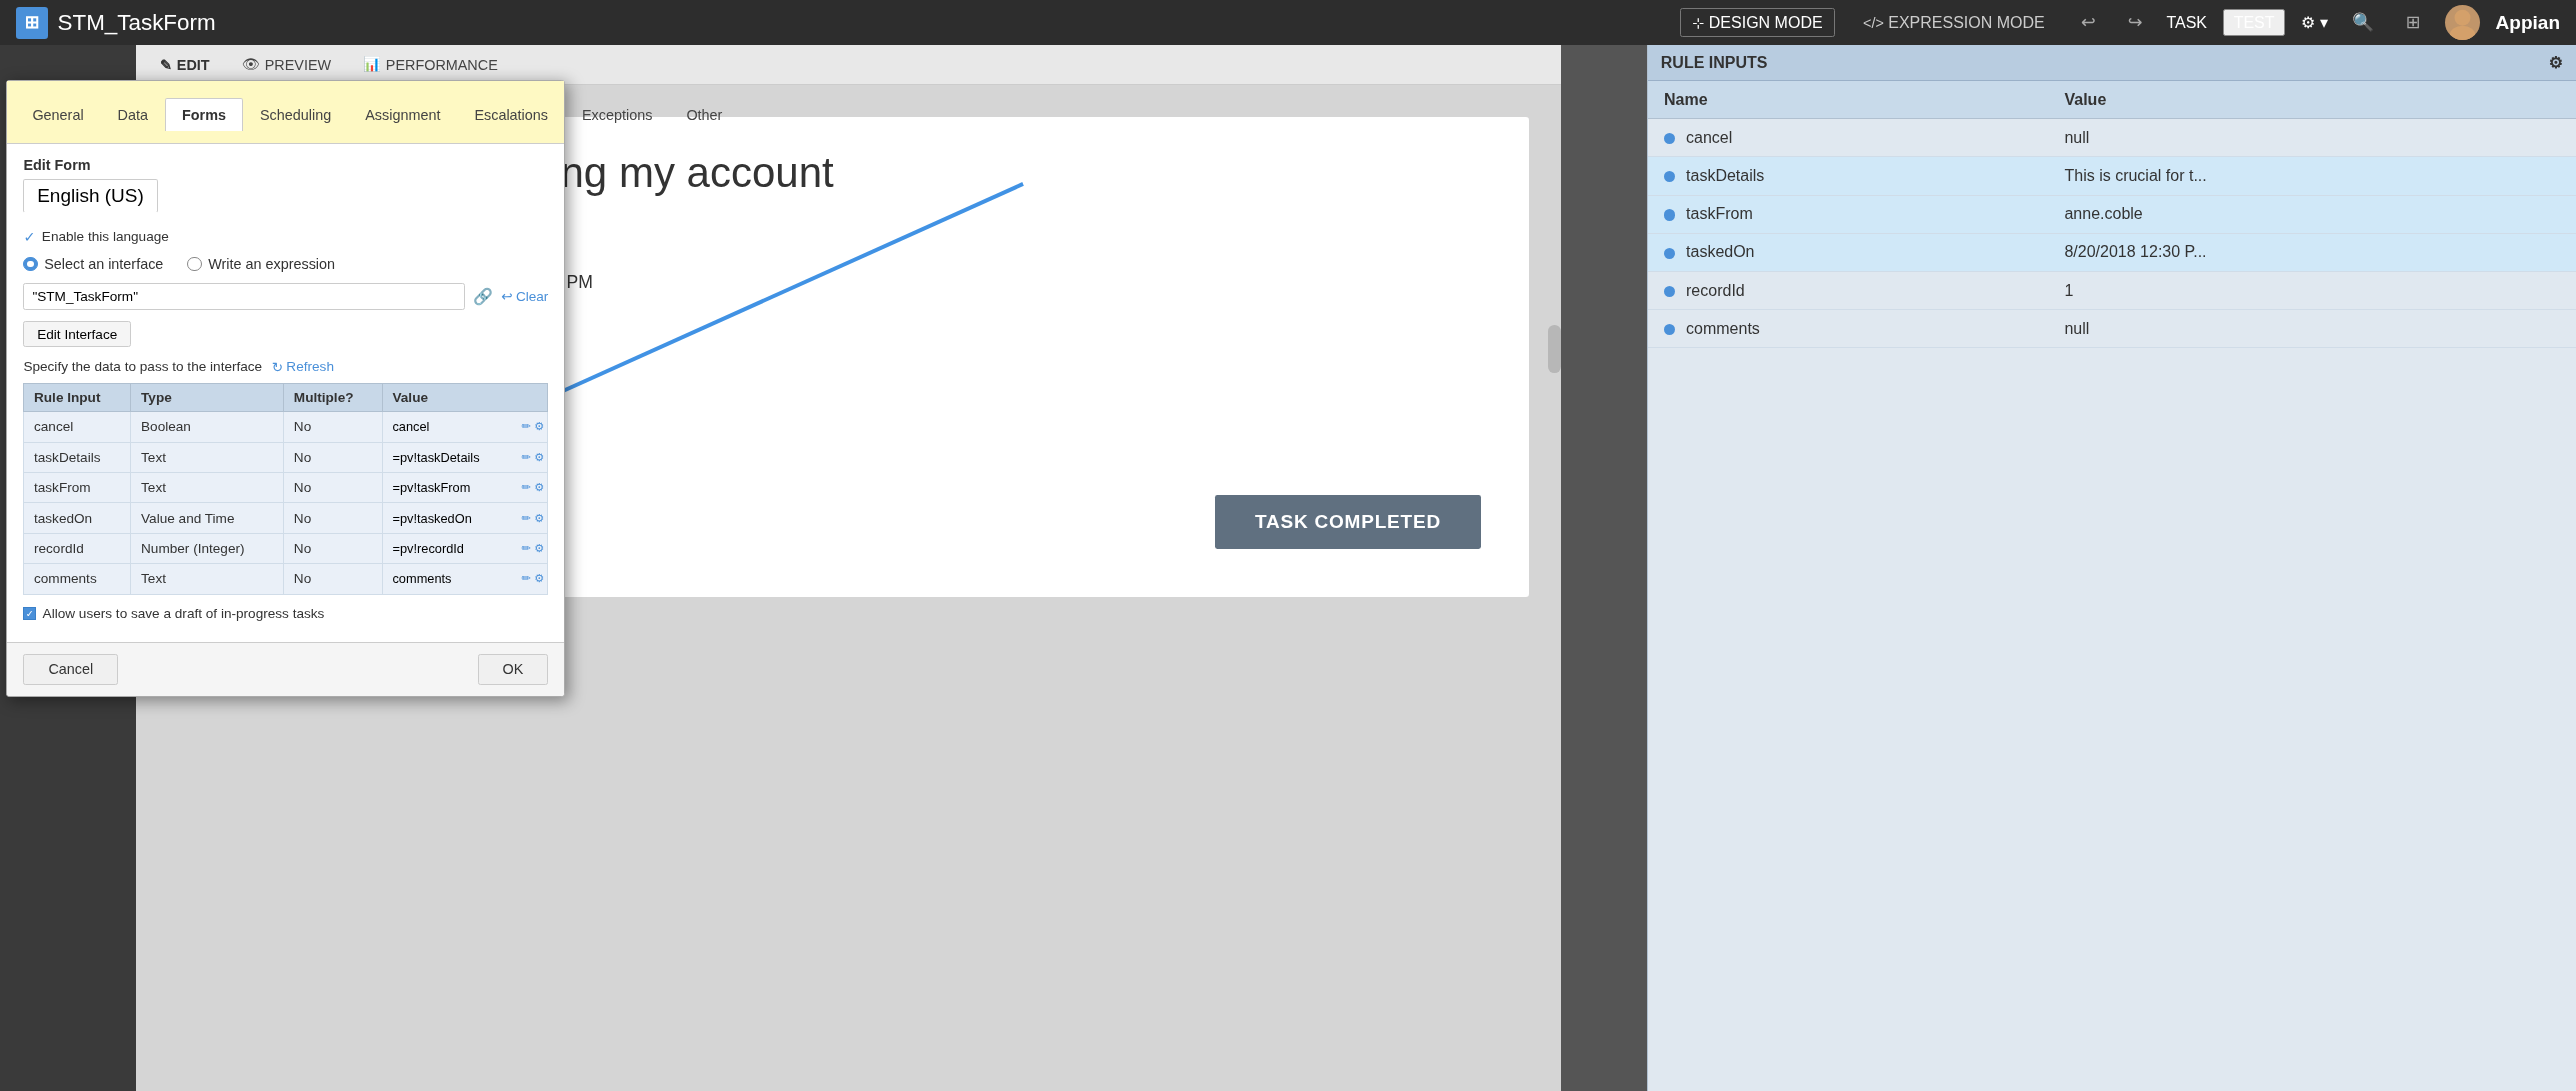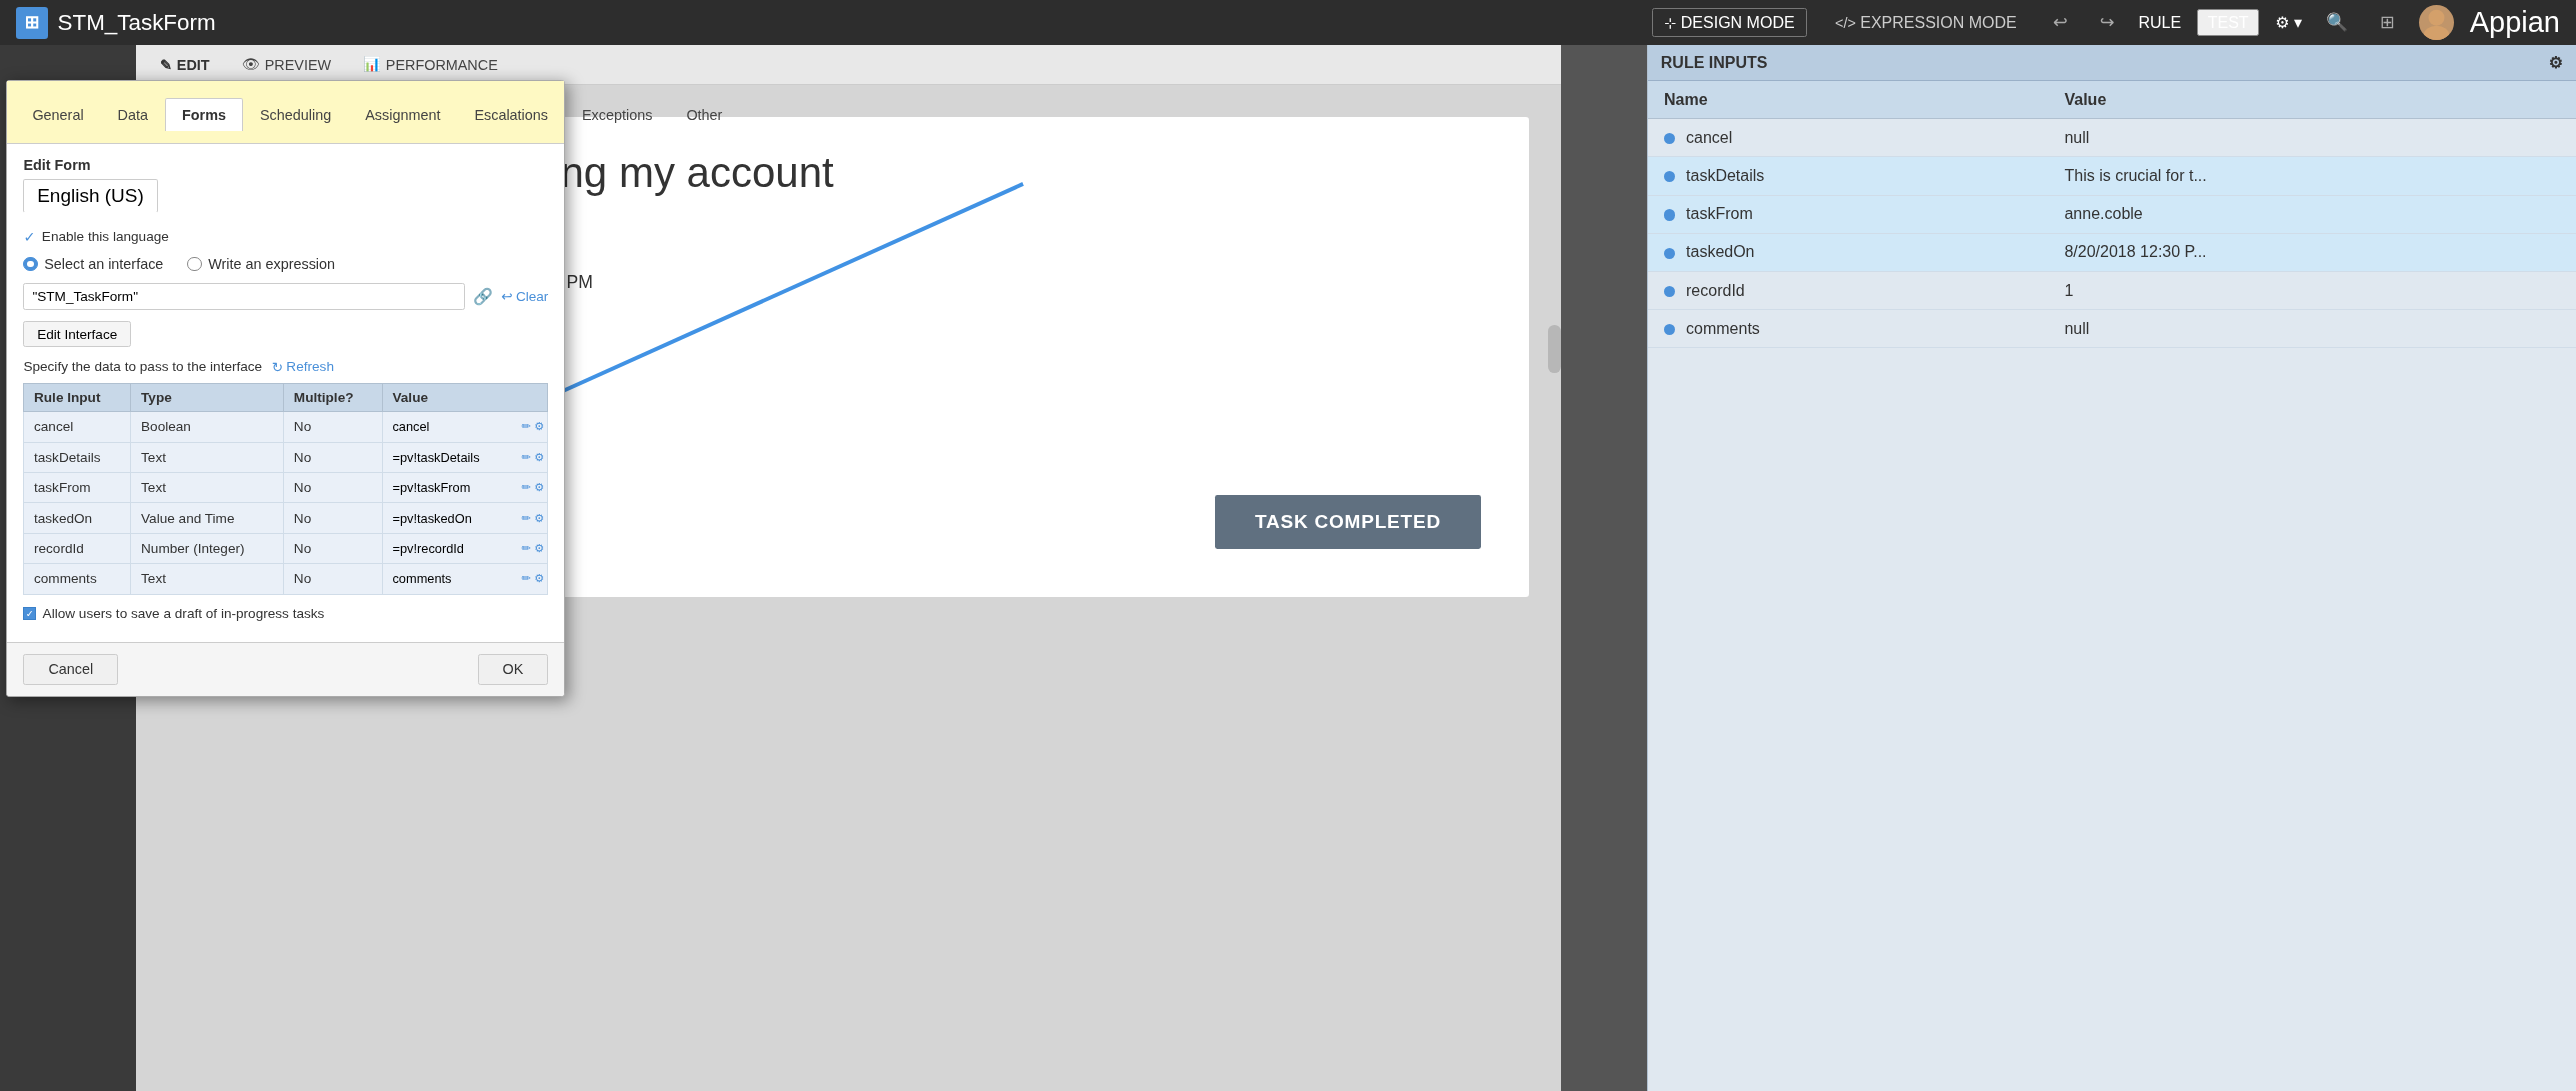--- a/index.html
+++ b/index.html
@@ -41,21 +41,21 @@
       border: 0.8px solid #888; padding: 3.2px 9.6px; border-radius: 2.4px;
     }
     #topbar .gear-btn {
       color: white; font-size: 16px; cursor: pointer;
     }
     #topbar .avatar {
       width: 35px; height: 35px; border-radius: 50%; background: #c0956a;
       overflow: hidden; display: flex; align-items: center; justify-content: center;
     }
     #topbar .appian-logo {
-      color: white; font-size: 29px; font-weight: normal;
+      color: white; font-size: 19px; font-weight: bold;
     }
 
     
     #editbar {
       position: absolute; top: 45px; left: 136px; right: 1015px; height: 40px;
       background: #e8e8e8; display: flex; align-items: center; padding: 0 8px;
       border-bottom: 0.8px solid #ccc; z-index: 99;
     }
     #editbar .etab {
       padding: 6.4px 16px; font-size: 14.4px; cursor: pointer; color: #444;
@@ -240,21 +240,21 @@
   <span class="form-title">STM_TaskForm</span>
   <div class="toolbar-right">
     <span class="mode-btn active">
       <span style="font-size:14.4px;">⊹</span> <span>DESIGN MODE</span>
     </span>
     <span class="mode-btn">
       <span style="font-size:14.4px;">&lt;/&gt;</span> <span>EXPRESSION MODE</span>
     </span>
     <span class="action-btn">↩</span>
     <span class="action-btn">↪</span>
-    <span class="save-btn">RULE</span>
+    <span class="save-btn">TASK</span>
     <button class="test-btn">TEST</button>
     <span class="gear-btn">⚙ ▾</span>
     <span class="action-btn">🔍</span>
     <span class="action-btn">⊞</span>
     <div class="avatar">
       <svg width="35" height="35" viewBox="0 0 44 44">
           <circle cx="22" cy="16" r="10" fill="#d4a06a"></circle>
           <ellipse cx="22" cy="38" rx="16" ry="12" fill="#d4a06a"></ellipse>
         </svg>
     </div>

